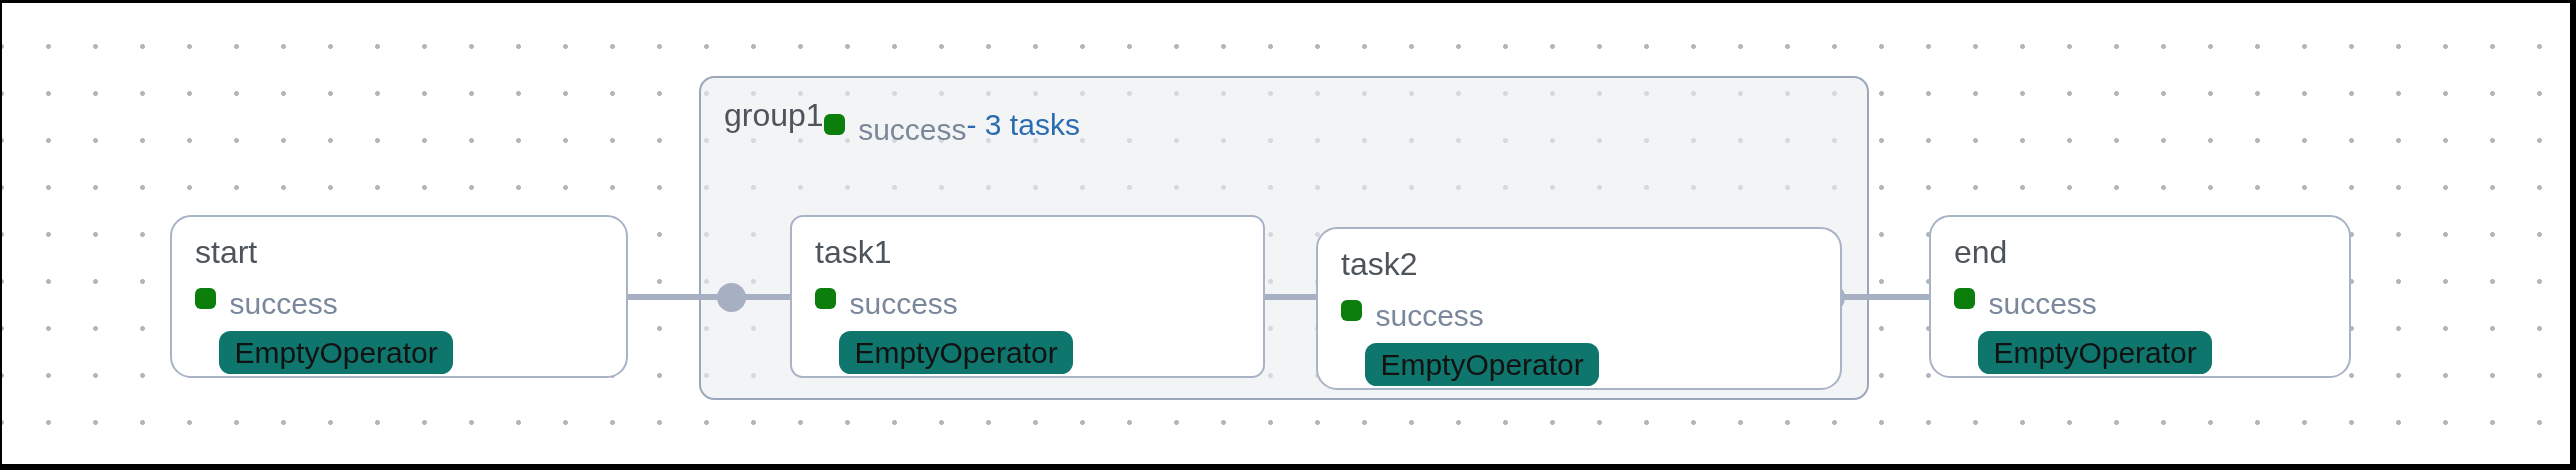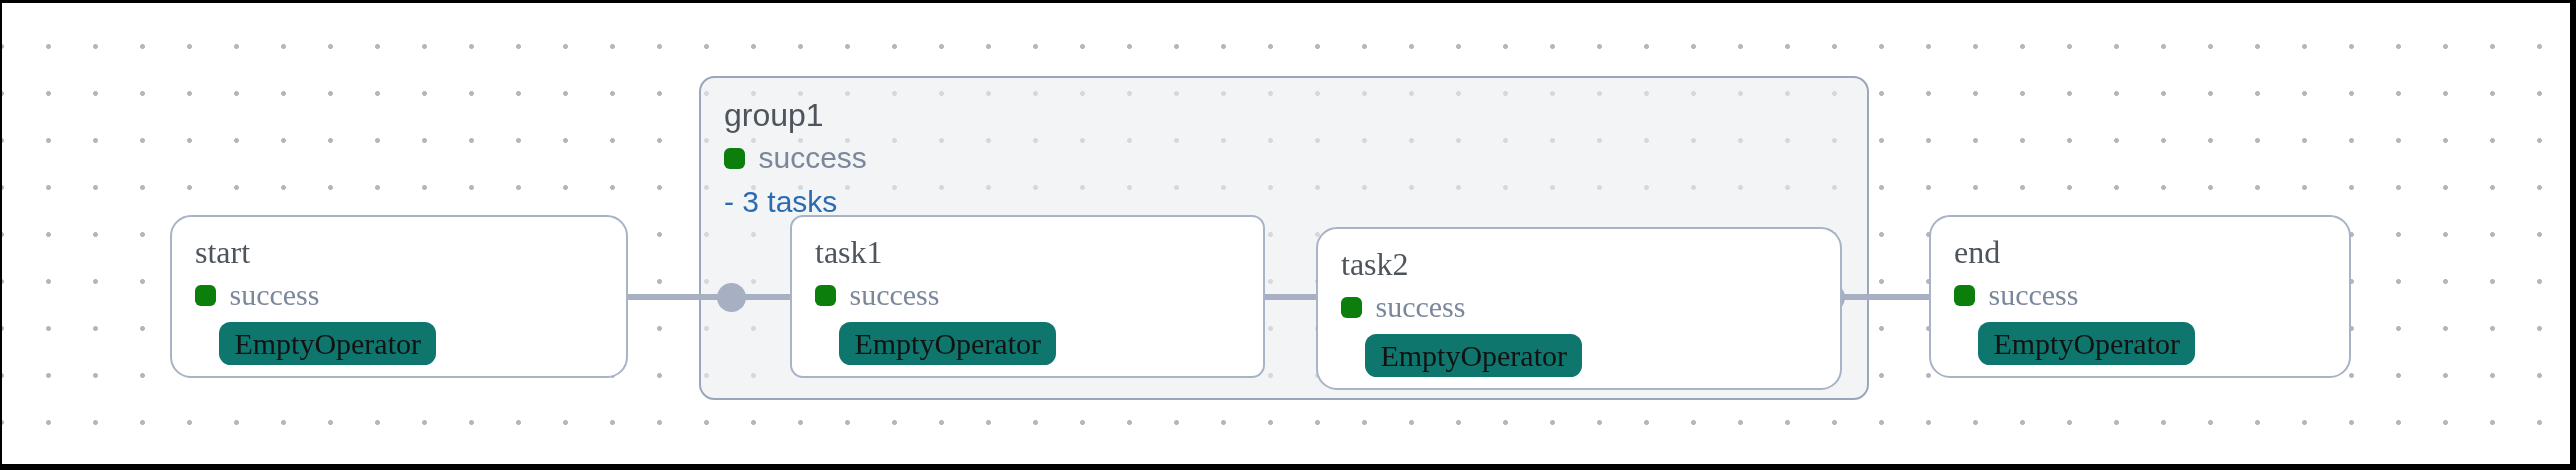--- a/index.html
+++ b/index.html
@@ -19,29 +19,29 @@
     background-size:47px 47px;
     background-position:-24px -27px;
   }
   .group{
     position:absolute;left:697px;top:73px;width:1170px;height:324px;
     background:rgba(235,237,241,0.62);
     border:2.9px solid #9aa6b9;border-radius:15.4px;box-sizing:border-box;
   }
   .group-header{
     padding:19px 23px 0 23px;
-    display:flex;flex-direction:column;align-items:flex-start;
+    display:flex;flex-direction:row;align-items:flex-start;
   }
   .node{
     position:absolute;height:163px;background:#ffffff;
     border:2.9px solid #a8b3c5;border-radius:21px;box-sizing:border-box;
-    padding:17.3px 23px;display:flex;flex-direction:column;align-items:flex-start;font-family:Liberation Serif, serif;
+    padding:17.3px 23px;display:flex;flex-direction:column;align-items:flex-start;
   }
   .node-title{font-size:32px;line-height:37px;color:#4e545b;}
-  .status-row{display:flex;align-items:center;gap:13.5px;margin-top:8px;}
+  .status-row{display:flex;align-items:flex-start;gap:13.5px;margin-top:17px;}
   .sq{width:21px;height:21px;border-radius:5.8px;background:#0b7e0b;flex:0 0 auto;}
   .status-label{font-size:30px;line-height:32px;color:#7b889c;}
   .pill{
     margin-top:10.6px;background:#0f766e;color:#121212;
     font-size:30px;line-height:32px;padding:5.8px 15.4px;border-radius:11.5px;margin-left:24px;
   }
   .tasks-link{font-size:30px;line-height:32px;color:#2b6cb0;margin-top:11.5px;cursor:pointer;}
   .edge{position:absolute;height:5.8px;background:#a6b0c2;top:291px;}
   .jdot{position:absolute;width:29px;height:29px;border-radius:50%;background:#a6b0c2;top:280px;}
 </style>

